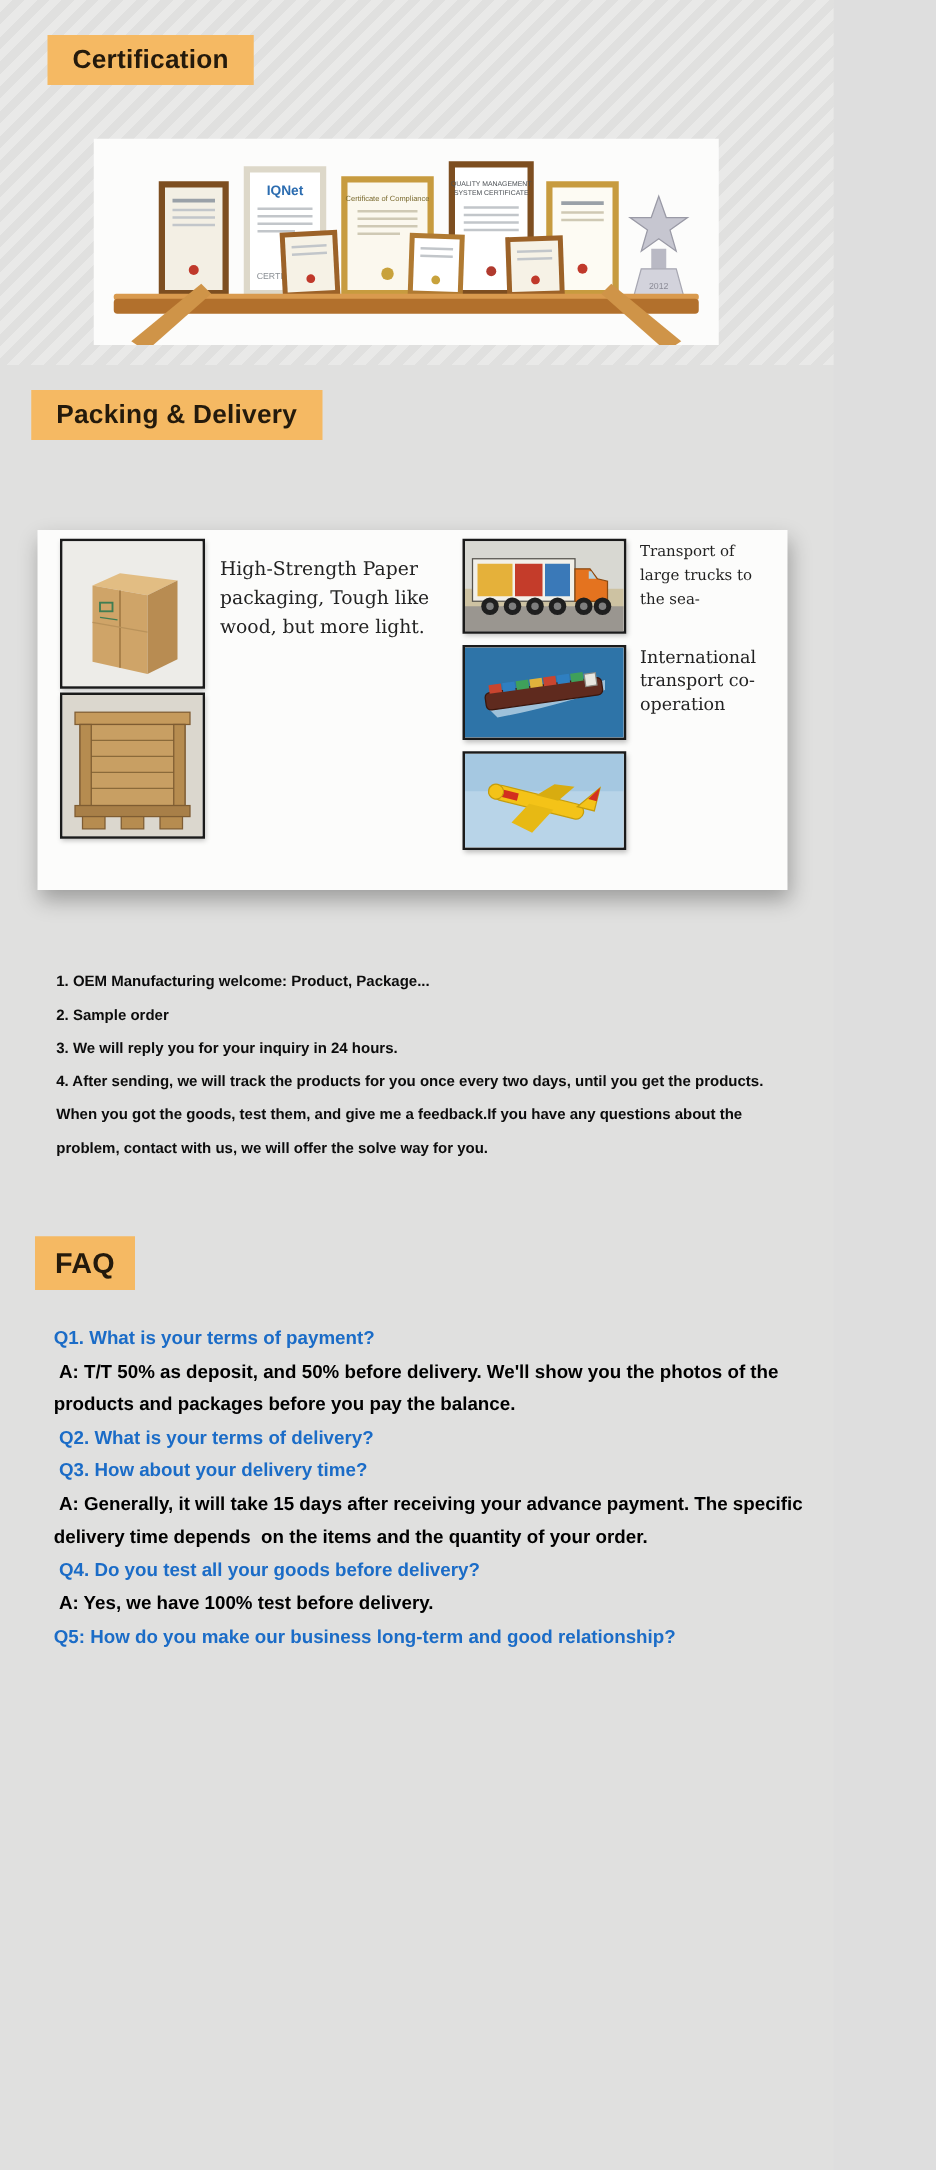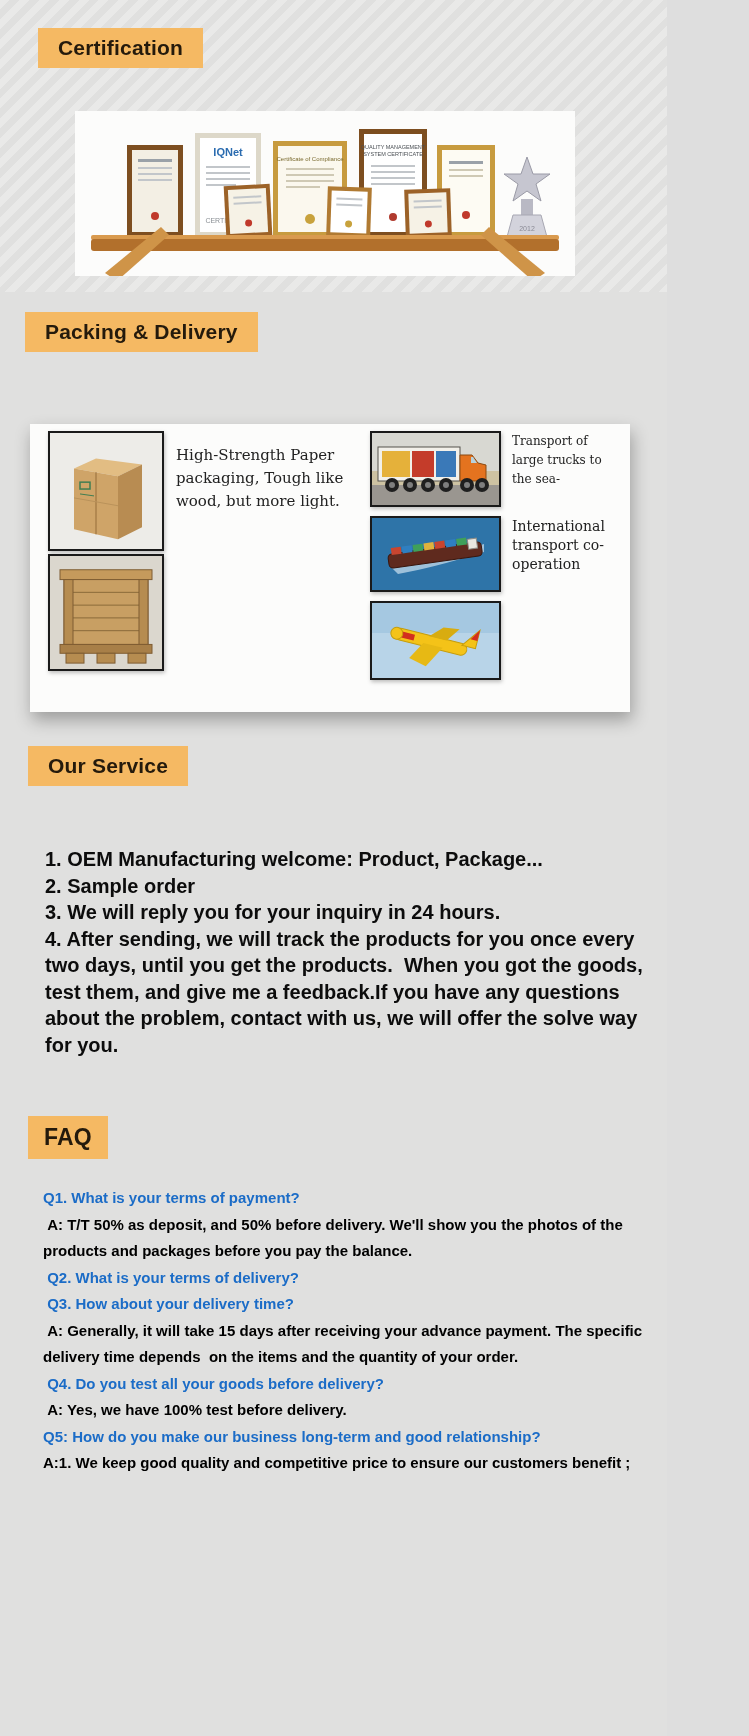--- a/index.html
+++ b/index.html
@@ -57,21 +57,21 @@
     color:#222;font-size:15px;line-height:23px;
   }
   .cap-box{left:146px;top:20px;width:178px;}
   .cap-crate{left:152px;top:164px;width:165px;}
   .cap-truck{left:482px;top:8px;width:108px;font-size:12px;line-height:19px;}
   .cap-ship{left:482px;top:93px;width:112px;font-size:14px;line-height:19px;}
   
   .service-badge{margin:34px 0 0 28px;}
   .service-text{width:600px;margin:60px 0 0 45px;}
   .service-text p{
-    margin:0;font-size:20px;font-weight:bold;color:#0c0c0c;
+    margin:0;font-size:12px;font-weight:bold;color:#0c0c0c;
     line-height:26.5px;white-space:pre-wrap;
   }
   
   .faq-badge{margin:58px 0 0 28px;}
   .faq-text{width:602px;margin:26px 0 0 43px;}
   .faq-text p{
     margin:0;font-size:15px;font-weight:bold;color:#000000;
     line-height:26.5px;white-space:pre-wrap;
   }
   .faq-text p.q{color:#1b6cc7;}
@@ -268,37 +268,35 @@
           <polygon points="52,42 72,42 60,64 42,60" fill="#e7b914"></polygon>
           <polygon points="56,34 74,34 84,20 68,22" fill="#d8ac10"></polygon>
           <rect x="28" y="36" width="14" height="6" fill="#d32f1e"></rect>
           <circle cx="24" cy="39" r="6" fill="#f4c318" stroke="#c59d0c"></circle>
         </g>
       </svg>
     </div>
   </div>
 
   
-  <div class="badge service-badge">Our Service</div>
 
   <div class="service-text">
     <p>1. OEM Manufacturing welcome: Product, Package...</p>
     <p>2. Sample order</p>
     <p>3. We will reply you for your inquiry in 24 hours.</p>
     <p>4. After sending, we will track the products for you once every two days, until you get the products.  When you got the goods, test them, and give me a feedback.If you have any questions about the problem, contact with us, we will offer the solve way for you.</p>
   </div>
 
   
   <div class="badge faq-badge">FAQ</div>
 
   <div class="faq-text">
     <p class="q">Q1. What is your terms of payment?</p>
     <p class="a"> A: T/T 50% as deposit, and 50% before delivery. We'll show you the photos of the products and packages before you pay the balance.</p>
     <p class="q"> Q2. What is your terms of delivery?</p>
     <p class="q"> Q3. How about your delivery time?</p>
     <p class="a"> A: Generally, it will take 15 days after receiving your advance payment. The specific delivery time depends  on the items and the quantity of your order.</p>
     <p class="q"> Q4. Do you test all your goods before delivery?</p>
     <p class="a"> A: Yes, we have 100% test before delivery.</p>
     <p class="q">Q5: How do you make our business long-term and good relationship?</p>
-    <p class="a">A:1. We keep good quality and competitive price to ensure our customers benefit ;</p>
   </div>
 
 </div>
 
 </body></html>

